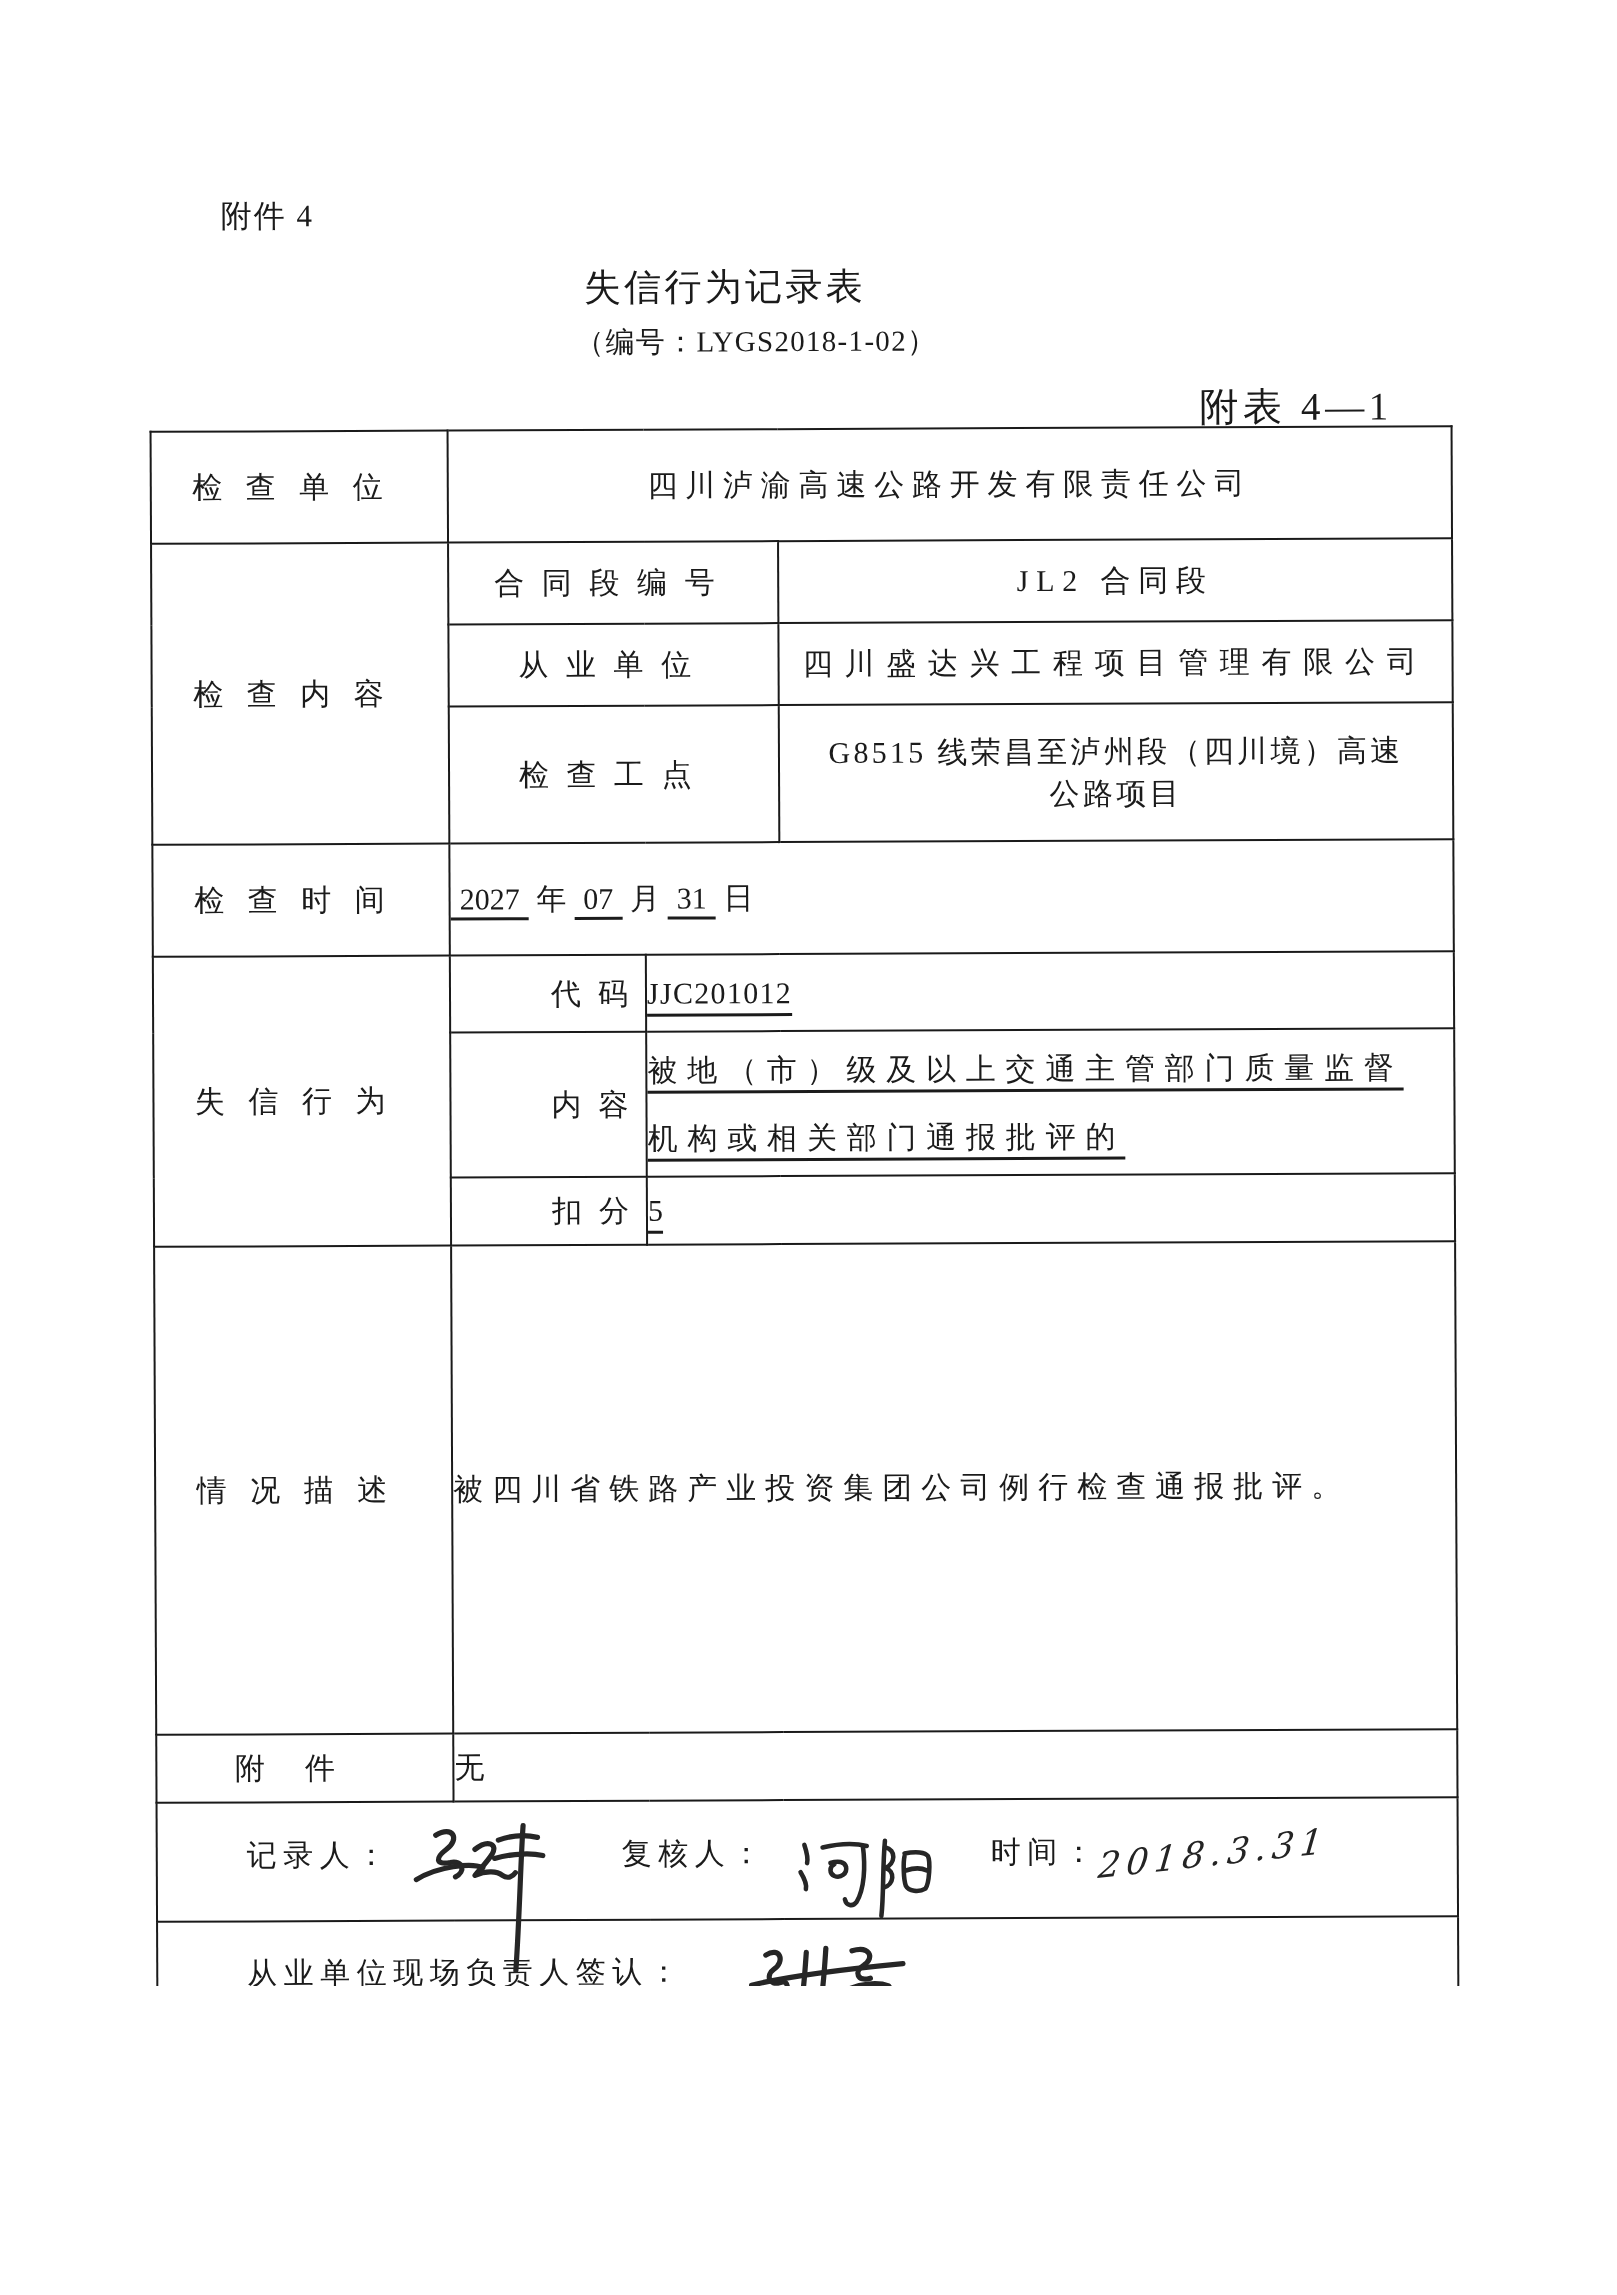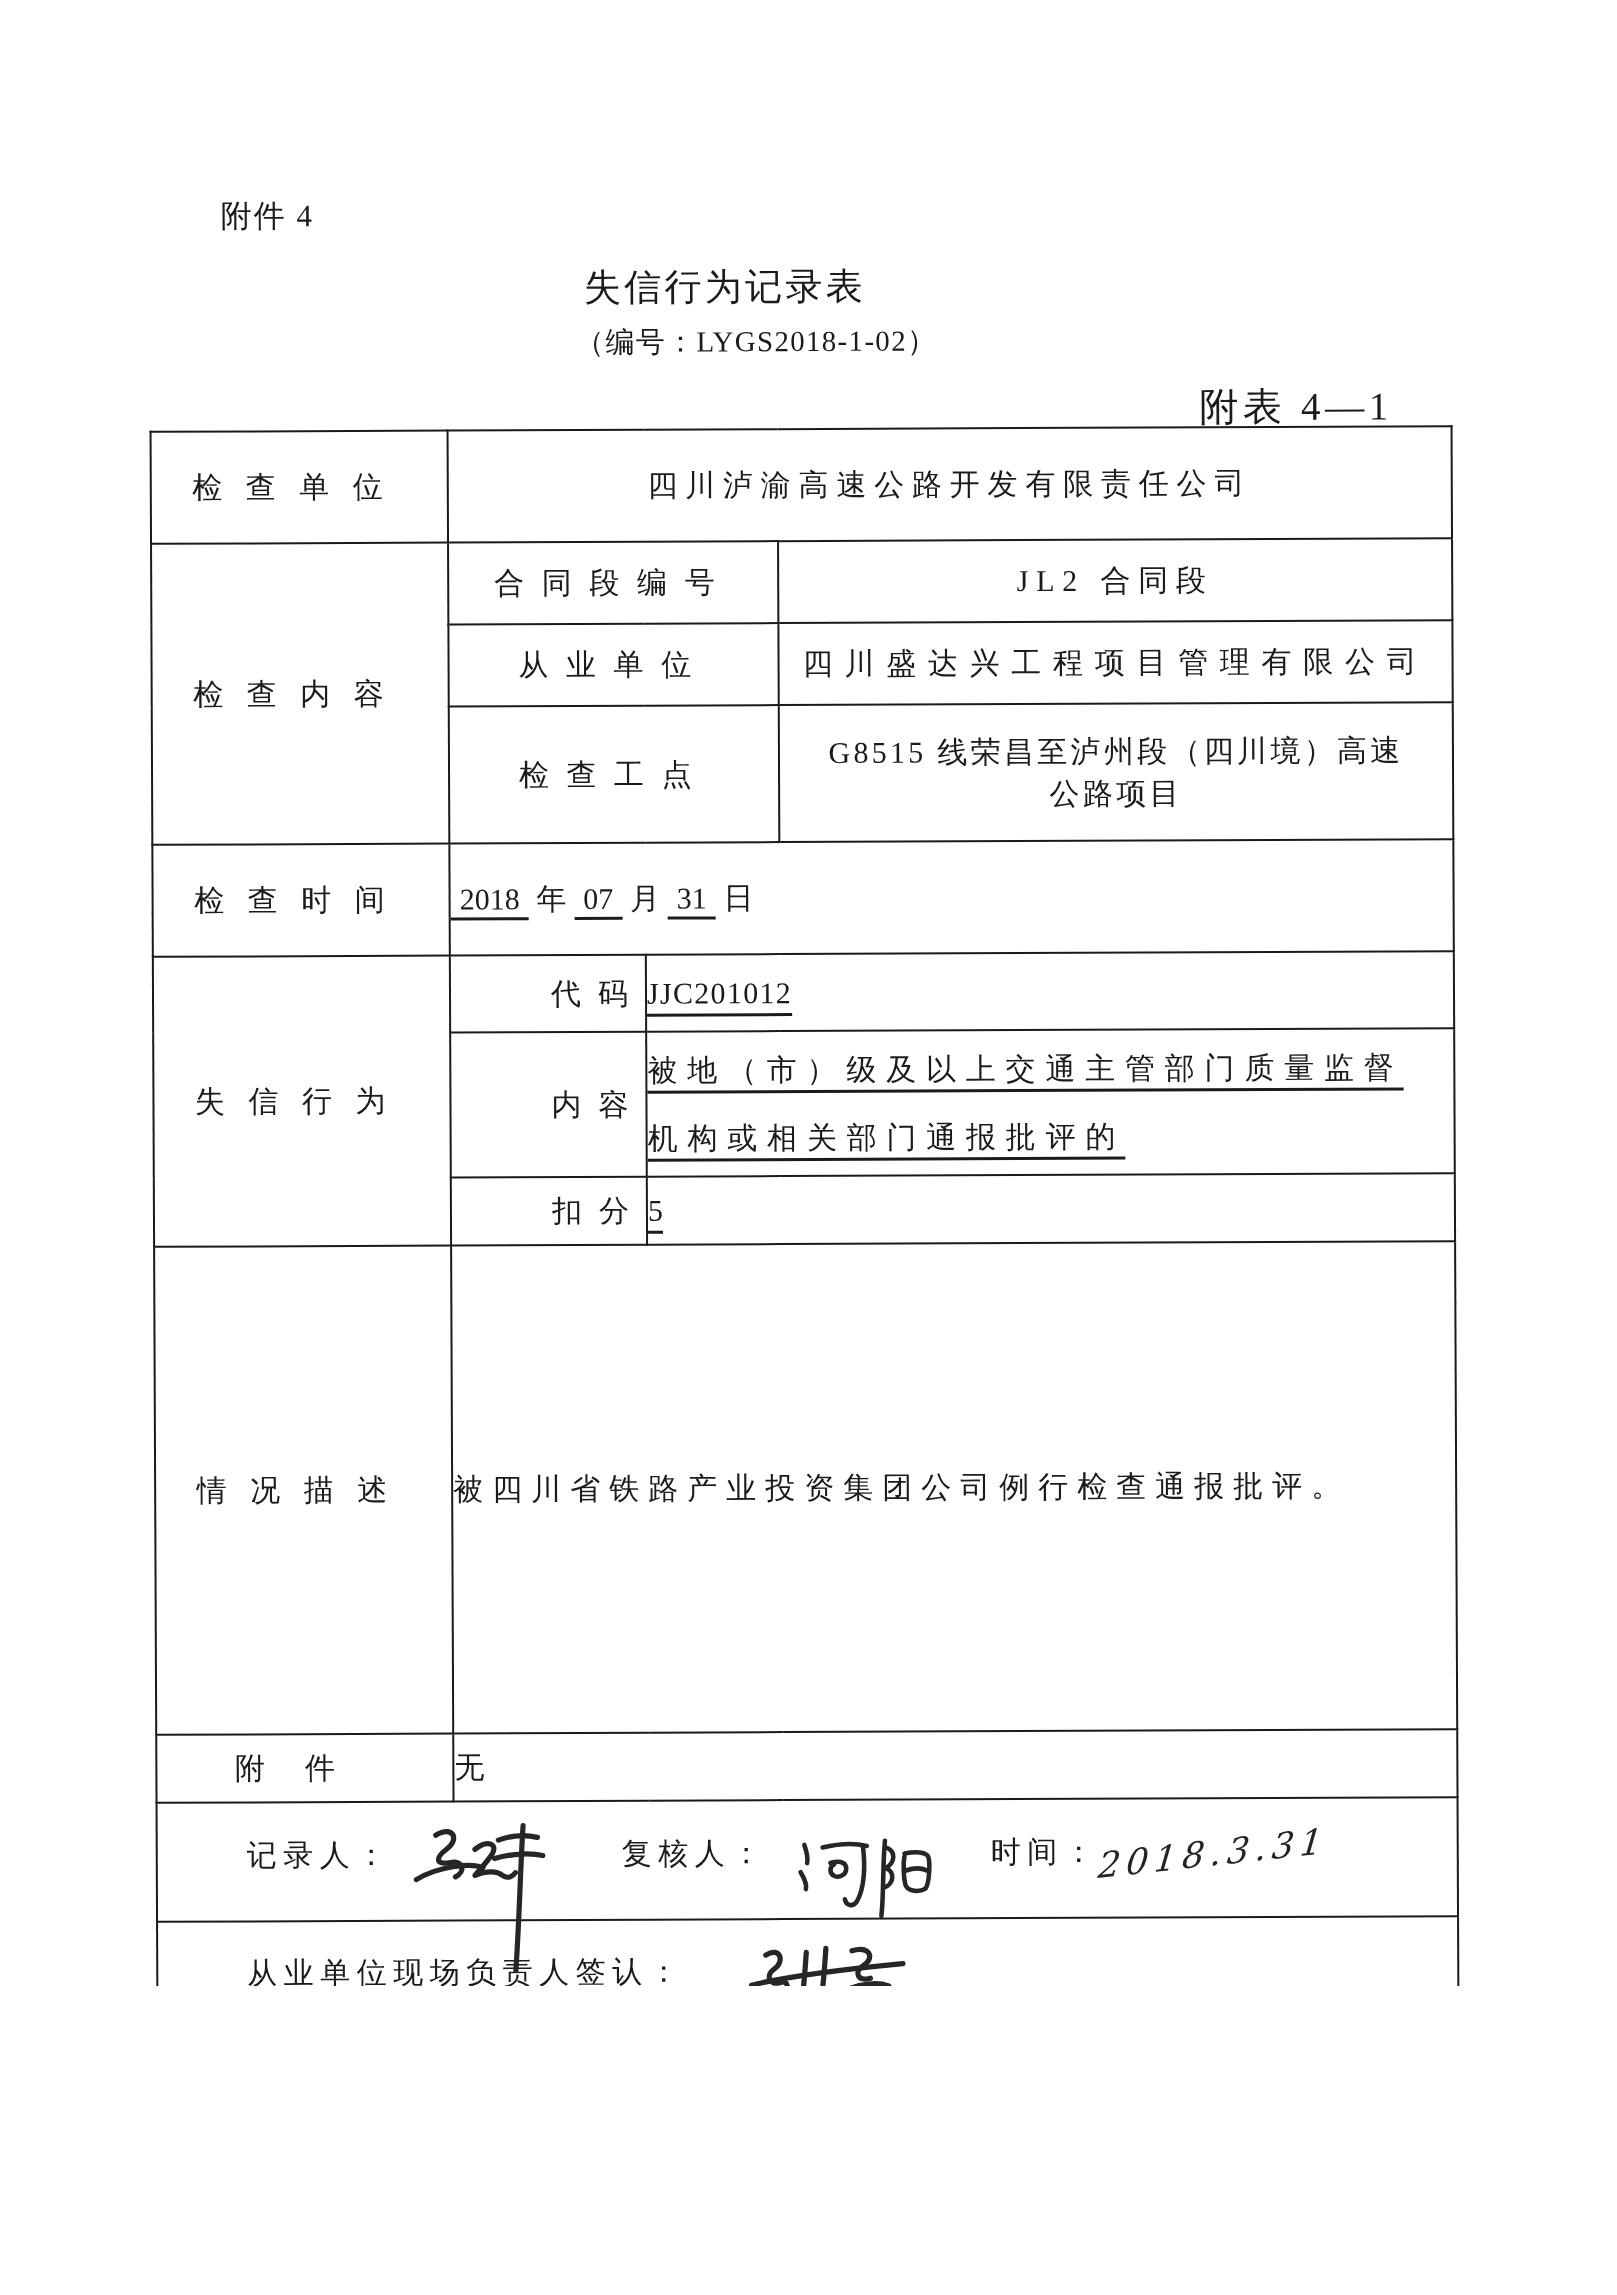--- a/index.html
+++ b/index.html
@@ -84,21 +84,21 @@
 
       <tr style="height:137px">
         <td colspan="2" class="sublbl">检查工点</td>
         <td class="val-center preline" style="letter-spacing:3.3px">G8515 线荣昌至泸州段（四川境）高速
 公路项目</td>
       </tr>
 
       <tr style="height:112px">
         <td class="lbl">检查时间</td>
         <td colspan="3" class="time-cell">
-          <span class="uline">2018</span><span class="tunit">年</span><span class="uline">07</span><span class="tunit">月</span><span class="uline">31</span><span class="tunit">日</span>
+          <span class="uline">2027</span><span class="tunit">年</span><span class="uline">07</span><span class="tunit">月</span><span class="uline">31</span><span class="tunit">日</span>
         </td>
       </tr>
 
       <tr style="height:77px">
         <td rowspan="3" class="lbl">失信行为</td>
         <td class="sublbl2">代码</td>
         <td colspan="2" class="code-cell"><span class="u" style="letter-spacing:1.3px">JJC201012</span></td>
       </tr>
 
       <tr style="height:145px">

